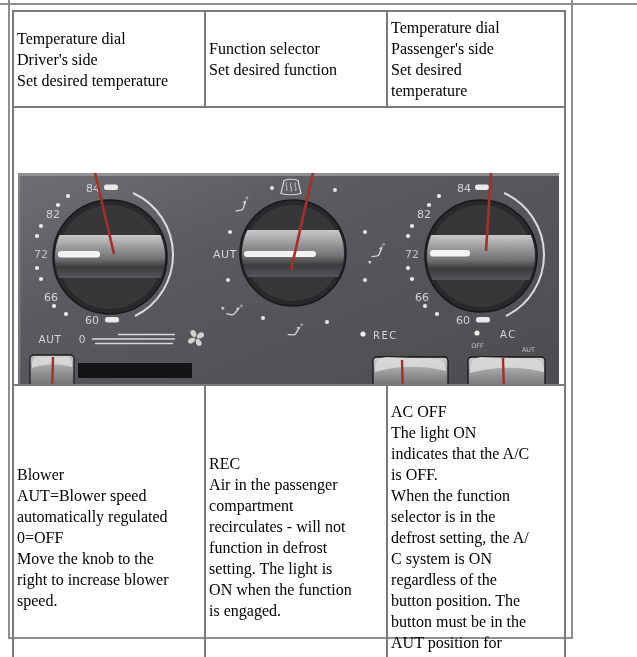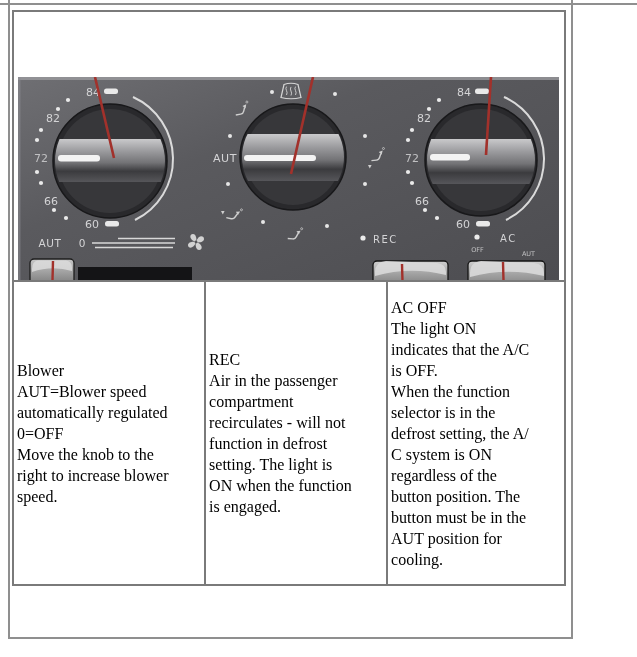--- a/index.html
+++ b/index.html
@@ -40,21 +40,21 @@
     white-space: pre-line;
     overflow: hidden;
   }
   td.photocell {
     padding: 0;
     vertical-align: top;
     background: #ffffff;
     height: 224px;
   }
   .photo {
-    margin: 1px 0 0 1px;
+    margin: 1px 0 8px 1px;
     width: 541px; height: 223px;
     position: relative;
   }
   tr.r1 td { height: 92px; }
   tr.r3 td { height: 300px; }
   
   .pl { font-family: "DejaVu Sans", sans-serif; fill: #d4d4d6; }
   .pl-dim { font-family: "DejaVu Sans", sans-serif; fill: #c0c0c2; }
 </style>
 </head>
@@ -64,20 +64,31 @@
   <div class="topline"></div>
   <div class="outerbox"></div>
 
   <table class="grid">
     <colgroup>
       <col style="width:190px">
         <col style="width:180px">
         <col style="width:176px">
     </colgroup>
     <tbody>
+        <tr class="r1">
+      <td>Temperature dial
+Driver's side
+Set desired temperature</td>
+      <td>Function selector
+Set desired function</td>
+      <td>Temperature dial
+Passenger's side
+Set desired
+temperature</td>
+    </tr>
     <tr class="r2">
       <td class="photocell" colspan="3">
         <div class="photo">
 
         <svg width="541" height="223" viewBox="0 0 541 223">
           <defs>
             <linearGradient id="gBg" x1="0" y1="0" x2="1" y2="1">
               <stop offset="0" stop-color="#6f6f73"></stop>
               <stop offset="0.35" stop-color="#5a5a5e"></stop>
               <stop offset="1" stop-color="#4c4c50"></stop>

